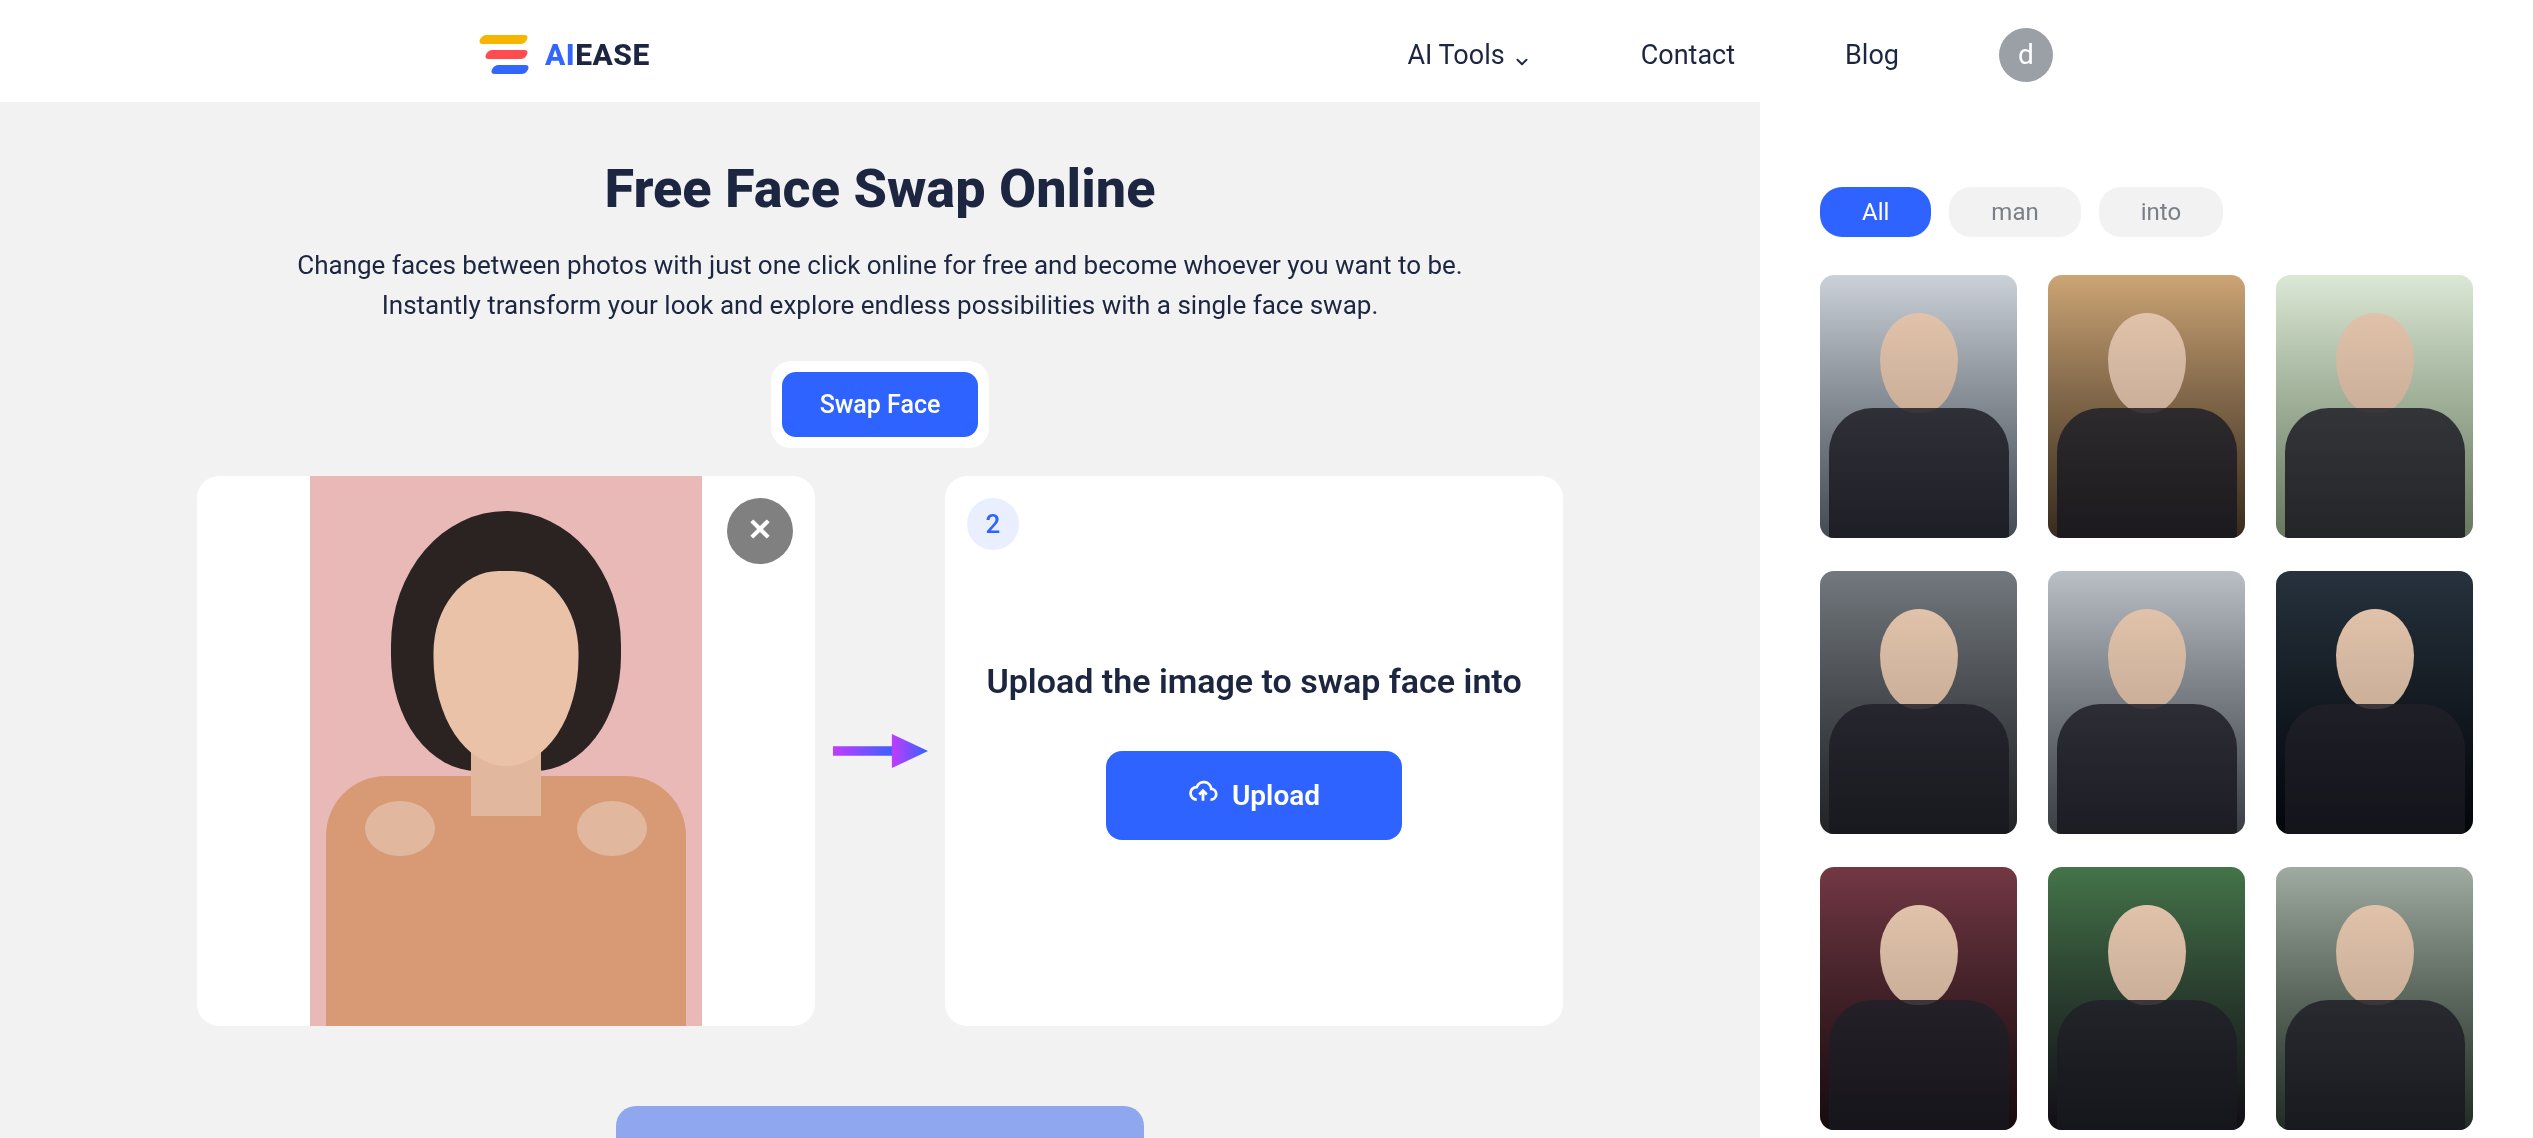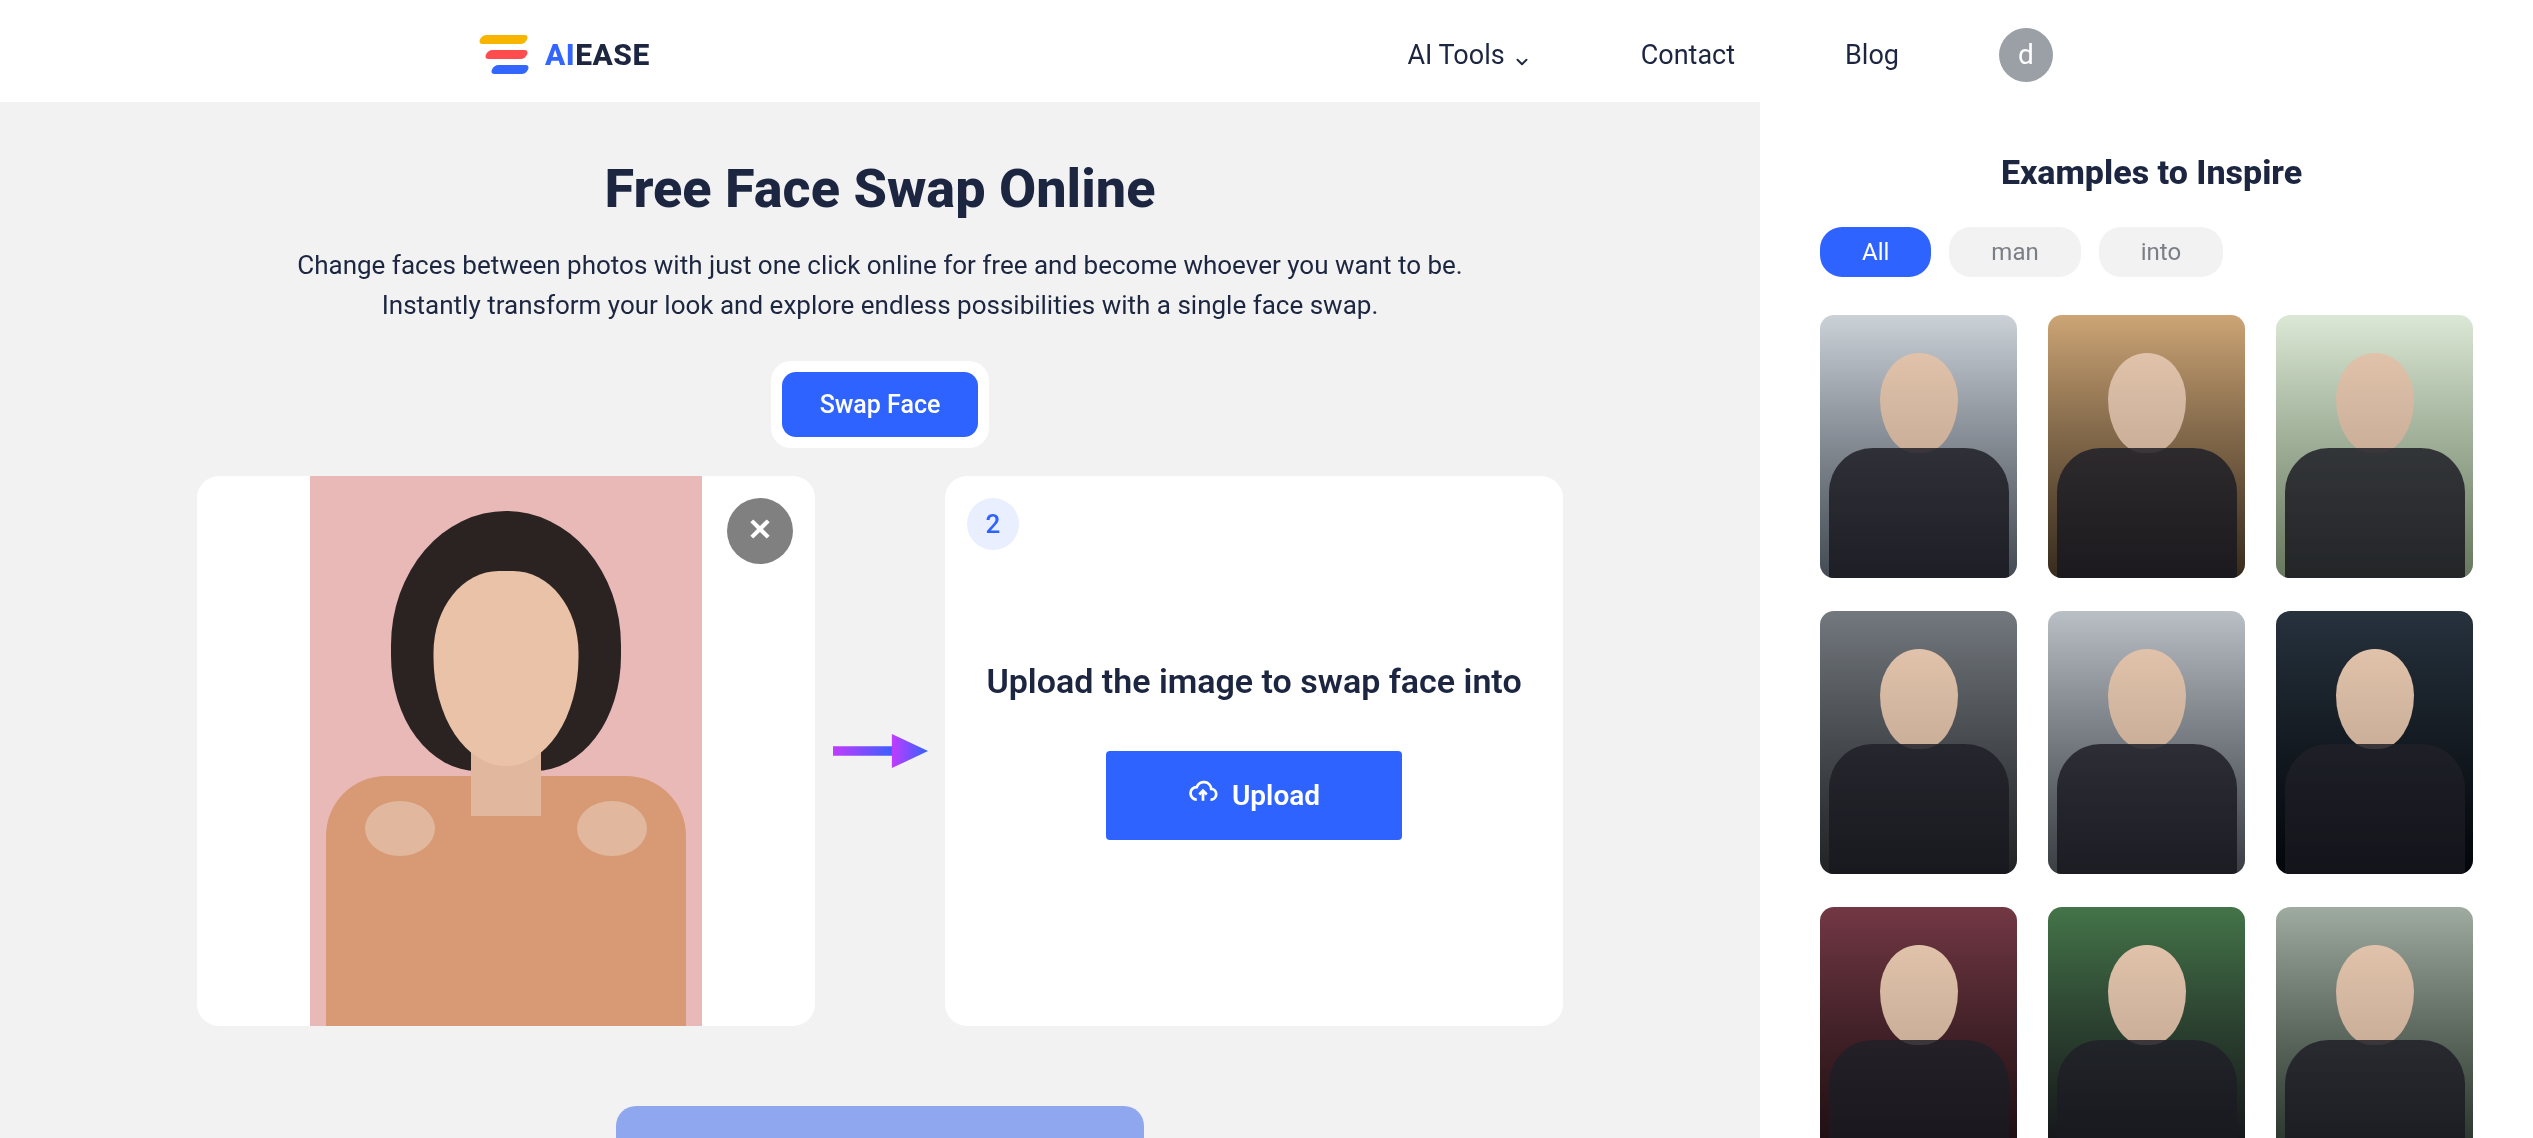--- a/index.html
+++ b/index.html
@@ -250,21 +250,21 @@
     font-size: 34px;
     font-weight: 600;
     color: #1c2640;
   }
   .upload-btn {
     background: #2f63ff;
     color: #ffffff;
     font-size: 28px;
     font-weight: 600;
     padding: 26px 82px;
-    border-radius: 4px;
+    border-radius: 16px;
     display: flex;
     align-items: center;
     gap: 14px;
     cursor: pointer;
   }
   .upload-btn svg { width: 30px; height: 30px; stroke: #ffffff; fill: none; stroke-width: 2.2; }
 
   .swap-cta {
     margin-top: 80px;
     background: #8ea7ef;
@@ -453,21 +453,20 @@
 
       </div>
 
       <div class="swap-cta">
         <span>Swap Face</span>
       </div>
 
     </main>
 
     <aside class="sidebar">
-      <h2 class="sidebar-title">Examples to Inspire</h2>
 
       <div class="filter-row">
         <div class="chip active">
           <span>All</span>
         </div>
         <div class="chip">
           <span>man</span>
         </div>
         <div class="chip">
           <span>into</span>

